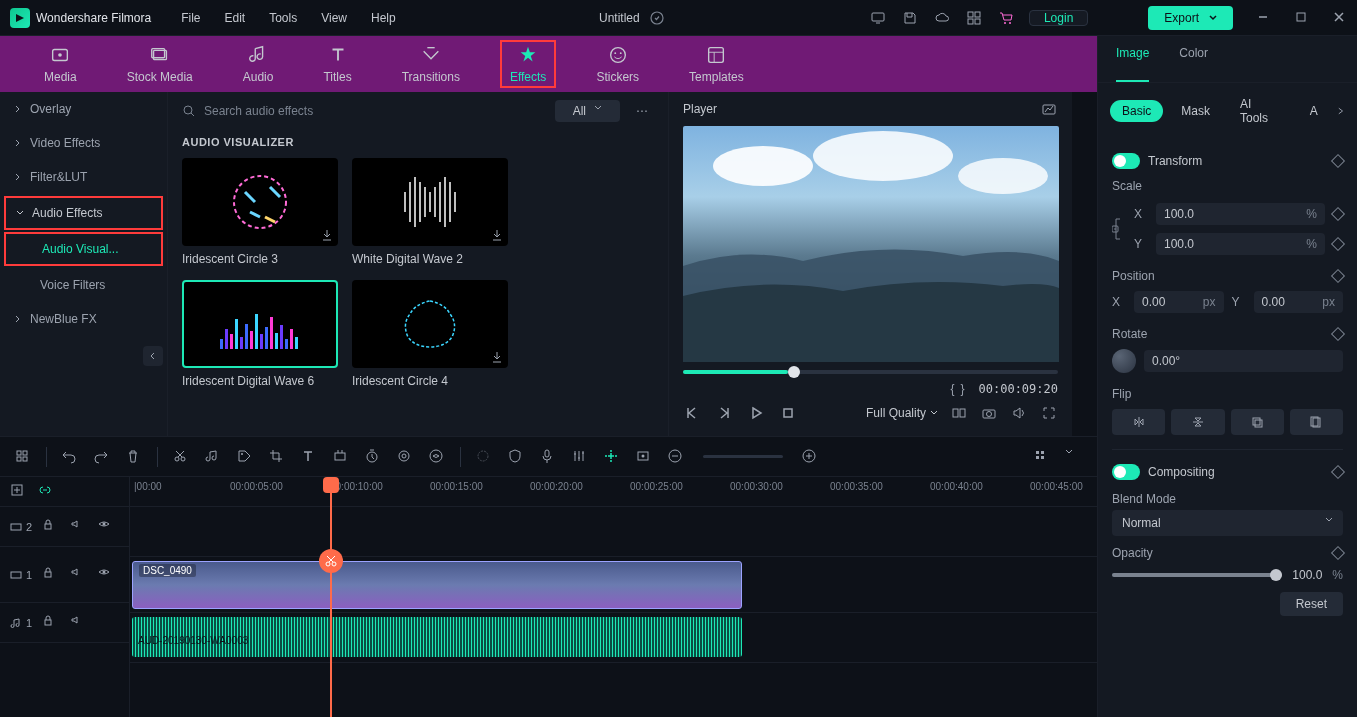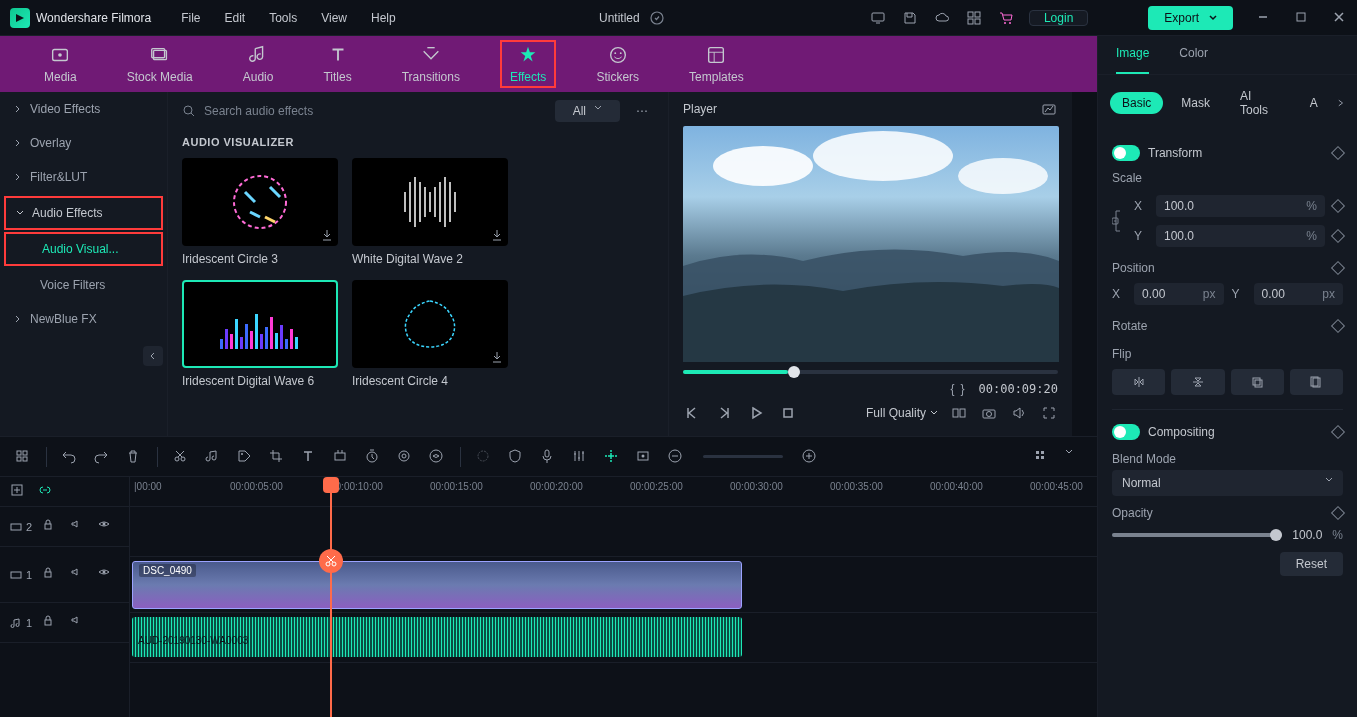--- a/index.html
+++ b/index.html
@@ -61,21 +61,21 @@
 .play-controls { display:flex; align-items:center; justify-content:space-between; padding:8px 14px;}
 .pc-left { display:flex; gap:14px; align-items:center;}
 .pc-right { display:flex; gap:12px; align-items:center;}
 .timecode { font-family:monospace; color:#c4c8cf; }
 .brackets { display:flex; gap:6px; color:#9ca3af;}
 .quality { display:flex; align-items:center; gap:4px; color:#c4c8cf; cursor:pointer;}
 
 
 .props { width: 260px; background:#141922; border-left:1px solid #1a1f29; position:absolute; right:0; top:36px; bottom:0; display:flex; flex-direction:column; overflow:hidden;}
 .prop-tabs { display:flex; padding:10px 18px 0; gap:30px; border-bottom:1px solid #1a1f29;}
-.prop-tab { padding-bottom:12px; cursor:pointer; color:#9ca3af;}
+.prop-tab { padding-bottom:20px; cursor:pointer; color:#9ca3af;}
 .prop-tab.active { color:#1de9b6; border-bottom:2px solid #1de9b6;}
 .sub-tabs { display:flex; padding:10px 12px; gap:6px; align-items:center;}
 .sub-tab { padding:4px 12px; border-radius:12px; cursor:pointer; color:#c4c8cf;}
 .sub-tab.active { background:#1de9b6; color:#0d1118;}
 .prop-body { flex:1; overflow-y:auto; padding:0 14px;}
 .prop-section { padding:10px 0; border-top:1px solid #1f2530;}
 .prop-section:first-child { border-top:none;}
 .section-row { display:flex; align-items:center; justify-content:space-between; padding:4px 0;}
 .toggle { width:28px; height:16px; background:#1de9b6; border-radius:8px; position:relative; cursor:pointer;}
 .toggle::after { content:''; position:absolute; left:2px; top:2px; width:12px; height:12px; background:#fff; border-radius:50%;}
@@ -269,27 +269,27 @@
       </div>
     </div>
 
     <div class="upper">
 
       <div class="left-panel">
         <div class="left-item">
             <svg class="chev" viewBox="0 0 8 8">
               <path d="M2 1 L5 4 L2 7" stroke="currentColor" fill="none"></path>
             </svg>
-            <span>Video Effects</span>
+            <span>Overlay</span>
           </div>
         <div class="left-item">
             <svg class="chev" viewBox="0 0 8 8">
               <path d="M2 1 L5 4 L2 7" stroke="currentColor" fill="none"></path>
             </svg>
-            <span>Overlay</span>
+            <span>Video Effects</span>
           </div>
         <div class="left-item">
             <svg class="chev" viewBox="0 0 8 8">
               <path d="M2 1 L5 4 L2 7" stroke="currentColor" fill="none"></path>
             </svg>
             <span>Filter&amp;LUT</span>
           </div>
         <div class="left-item expanded highlighted">
             <svg class="chev" viewBox="0 0 8 8">
               <path d="M1 2 L4 5 L7 2" stroke="currentColor" fill="none"></path>
@@ -560,20 +560,26 @@
         <span class="field-label">Y</span>
         <div class="num-input">
             <span>0.00</span>
             <span class="unit">px</span>
           </div>
       </div>
       <div class="section-row" style="padding-top:10px;">
         <span style="color:#9ca3af;">Rotate</span>
         <div class="diamond"></div>
       </div>
+      <div class="field-row">
+        <div class="rotate-knob"></div>
+        <div class="num-input">
+            <span>0.00°</span>
+          </div>
+      </div>
       <div style="color:#9ca3af;padding:10px 0 4px;">Flip</div>
       <div class="btn-row">
         <div class="small-btn">
             <svg width="14" height="14" viewBox="0 0 14 14">
               <path d="M7 2 V12 M3 4 L3 10 L6 7 Z M11 4 L11 10 L8 7 Z" stroke="#9ca3af" fill="none"></path>
             </svg>
           </div>
         <div class="small-btn">
             <svg width="14" height="14" viewBox="0 0 14 14">
               <path d="M2 7 H12 M4 3 L10 3 L7 6 Z M4 11 L10 11 L7 8 Z" stroke="#9ca3af" fill="none"></path>

